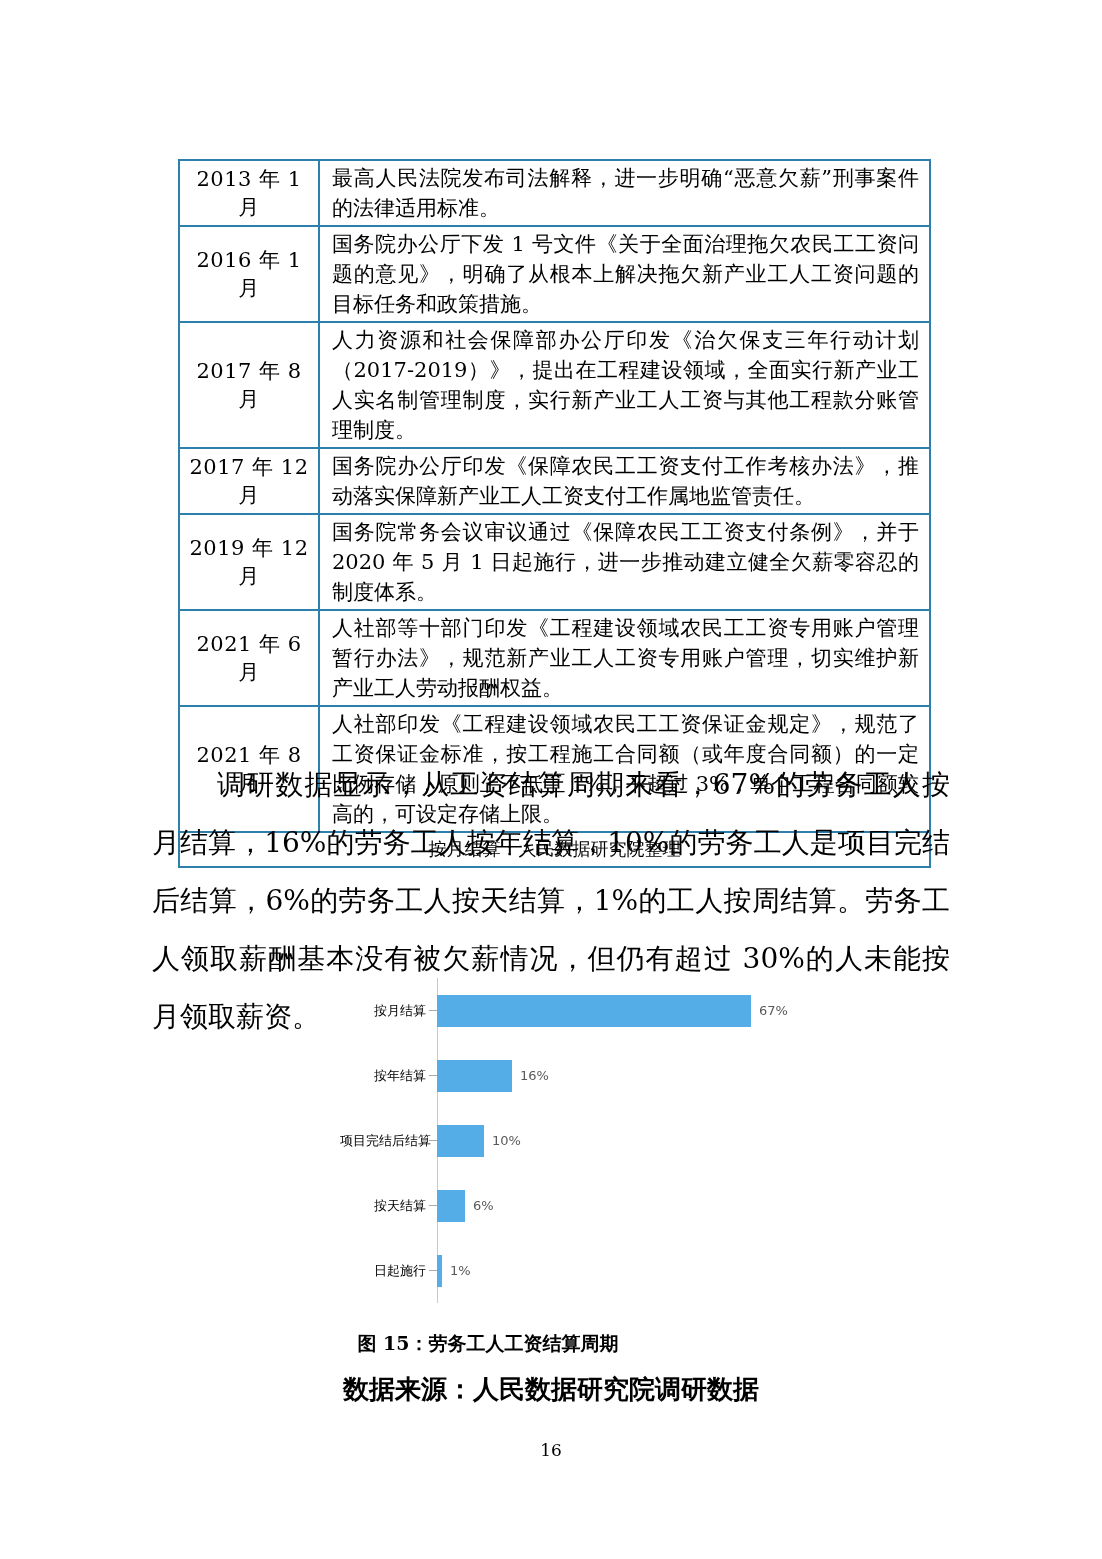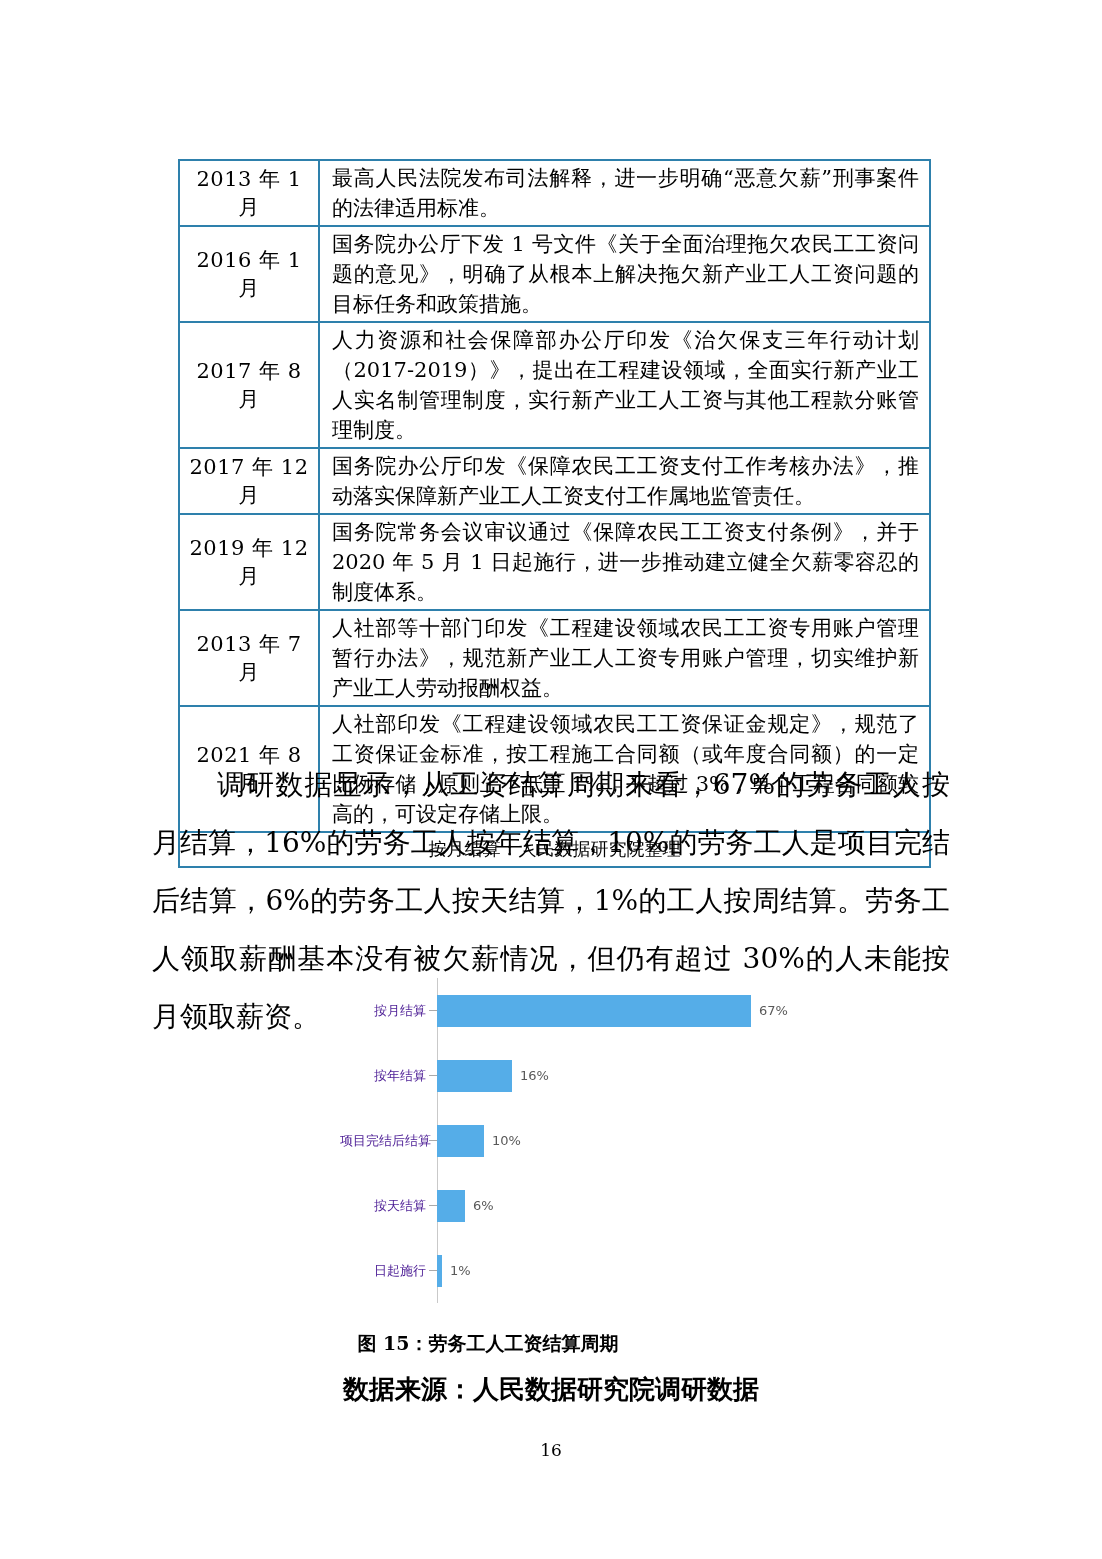--- a/index.html
+++ b/index.html
@@ -52,21 +52,21 @@
   .axis-line {
     position:absolute; left:97px; top:0; width:1px; height:325px;
     background:#c9c9c9;
   }
   .chart-row {
     position:relative; height:65px;
     display:flex; align-items:center;
   }
   .chart-label {
     flex:0 0 86px; width:86px; text-align:right;
-    font-size:13px; color:#4c1d95; white-space:nowrap;
+    font-size:13px; color:#000000; white-space:nowrap;
     padding-right:3px;
   }
   .tick {
     flex:0 0 8px; width:8px; height:1px; background:#aaaaaa;
   }
   .bar { height:32px; }
   .value {
     font-size:13px; color:#595959; margin-left:8px;text-align:center;
   }
 
@@ -106,21 +106,21 @@
         </tr>
         <tr>
           <td class="date">2017 年 12 月</td>
           <td class="event">国务院办公厅印发《保障农民工工资支付工作考核办法》，推动落实保障新产业工人工资支付工作属地监管责任。</td>
         </tr>
         <tr>
           <td class="date">2019 年 12 月</td>
           <td class="event">国务院常务会议审议通过《保障农民工工资支付条例》，并于 2020 年 5 月 1 日起施行，进一步推动建立健全欠薪零容忍的制度体系。</td>
         </tr>
         <tr>
-          <td class="date">2013 年 7 月</td>
+          <td class="date">2021 年 6 月</td>
           <td class="event">人社部等十部门印发《工程建设领域农民工工资专用账户管理暂行办法》，规范新产业工人工资专用账户管理，切实维护新产业工人劳动报酬权益。</td>
         </tr>
         <tr>
           <td class="date">2021 年 8 月</td>
           <td class="event">人社部印发《工程建设领域农民工工资保证金规定》，规范了工资保证金标准，按工程施工合同额（或年度合同额）的一定比例存储，原则上不低于 1%，不超过 3%，单个工程合同额较高的，可设定存储上限。</td>
         </tr>
         <tr class="source-row">
           <td colspan="2">按月结算：人民数据研究院整理</td>
         </tr>
       </tbody>

